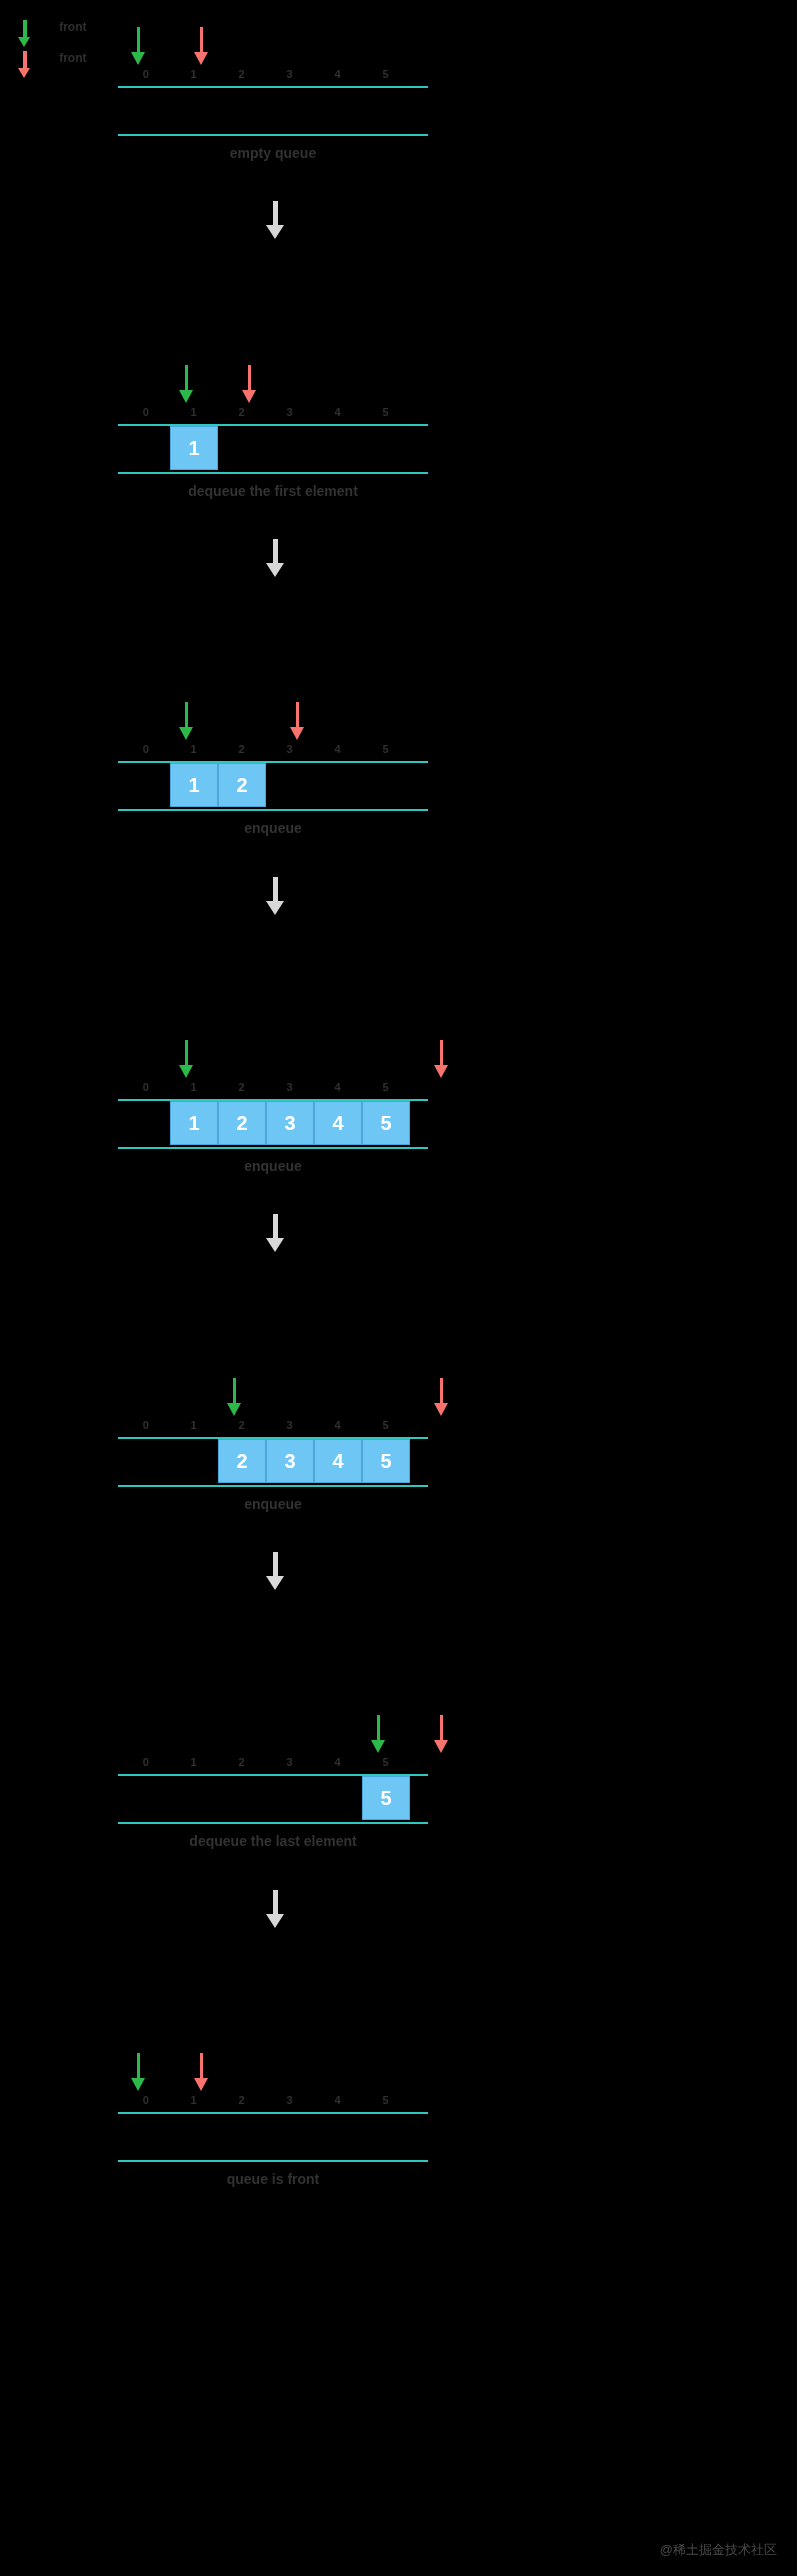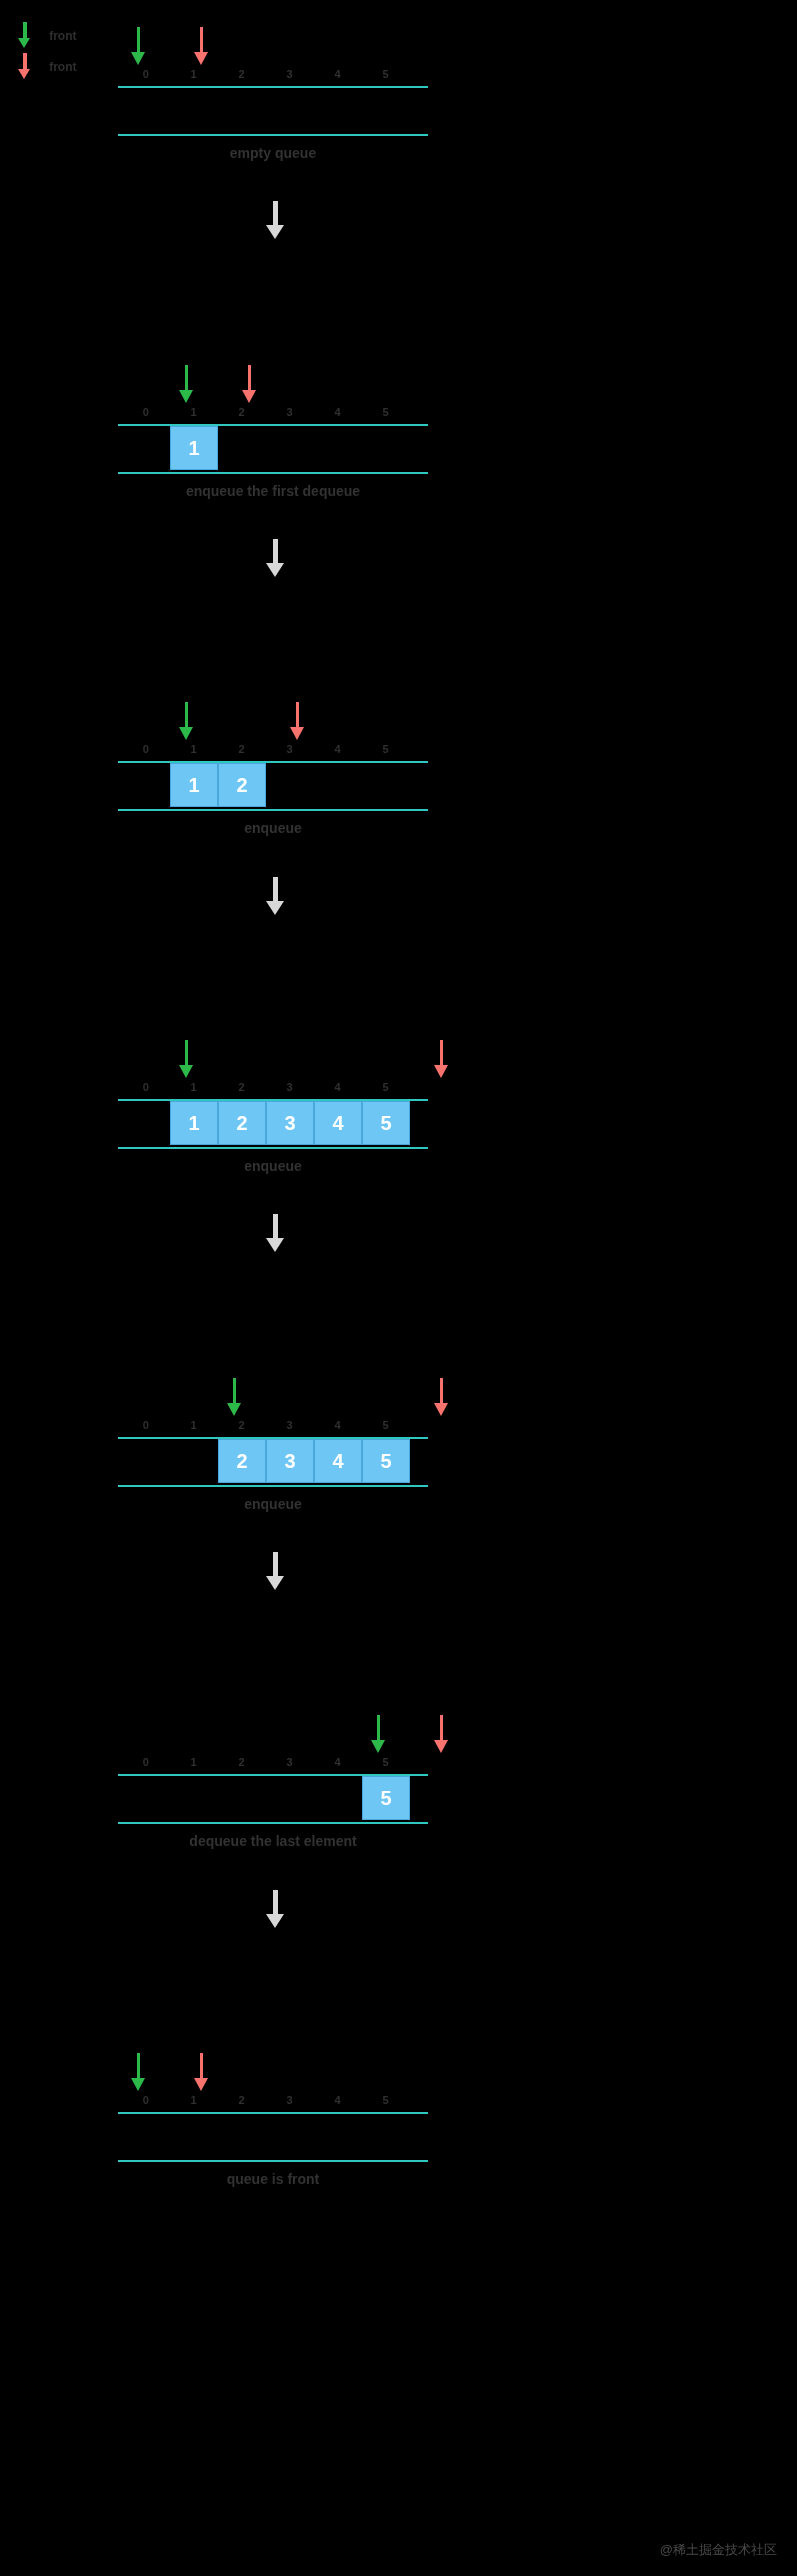--- a/index.html
+++ b/index.html
@@ -14,22 +14,21 @@
 
   
   .legend {
     position: absolute;
     left: 16.6px;
     top: 20px;
     width: 101px;
   }
   .legend-row {
     display: flex;
-    align-items: center;
-    gap: 16px;
+    gap: 26px;
     height: 31px;
   }
   .legend-arrow {
     width: 16.6px;
     height: 28px;
     position: relative;
     flex: 0 0 16.6px;
   }
   .legend-arrow .shaft {
     position: absolute;
@@ -252,21 +251,21 @@
         <span style="left: 247px;">5</span>
       </div>
       <div class="array">
         <div class="cell empty" style="left: 3.7px;"></div>
         <div class="cell filled" style="left: 52px;">1</div>
         <div class="cell empty" style="left: 100px;"></div>
         <div class="cell empty" style="left: 148px;"></div>
         <div class="cell empty" style="left: 196px;"></div>
         <div class="cell empty" style="left: 244px;"></div>
       </div>
-      <div class="caption">enqueue the first dequeue</div>
+      <div class="caption">dequeue the first element</div>
     </div>
     <div class="flow-arrow" style="top: 539px;">
       <span class="shaft"></span>
       <span class="head"></span>
     </div>
     <div class="step" style="top: 701px;">
       <div class="pointer-lane">
         <div class="ptr front" style="left: 60px;">
           <span class="shaft"></span>
           <span class="head"></span>

